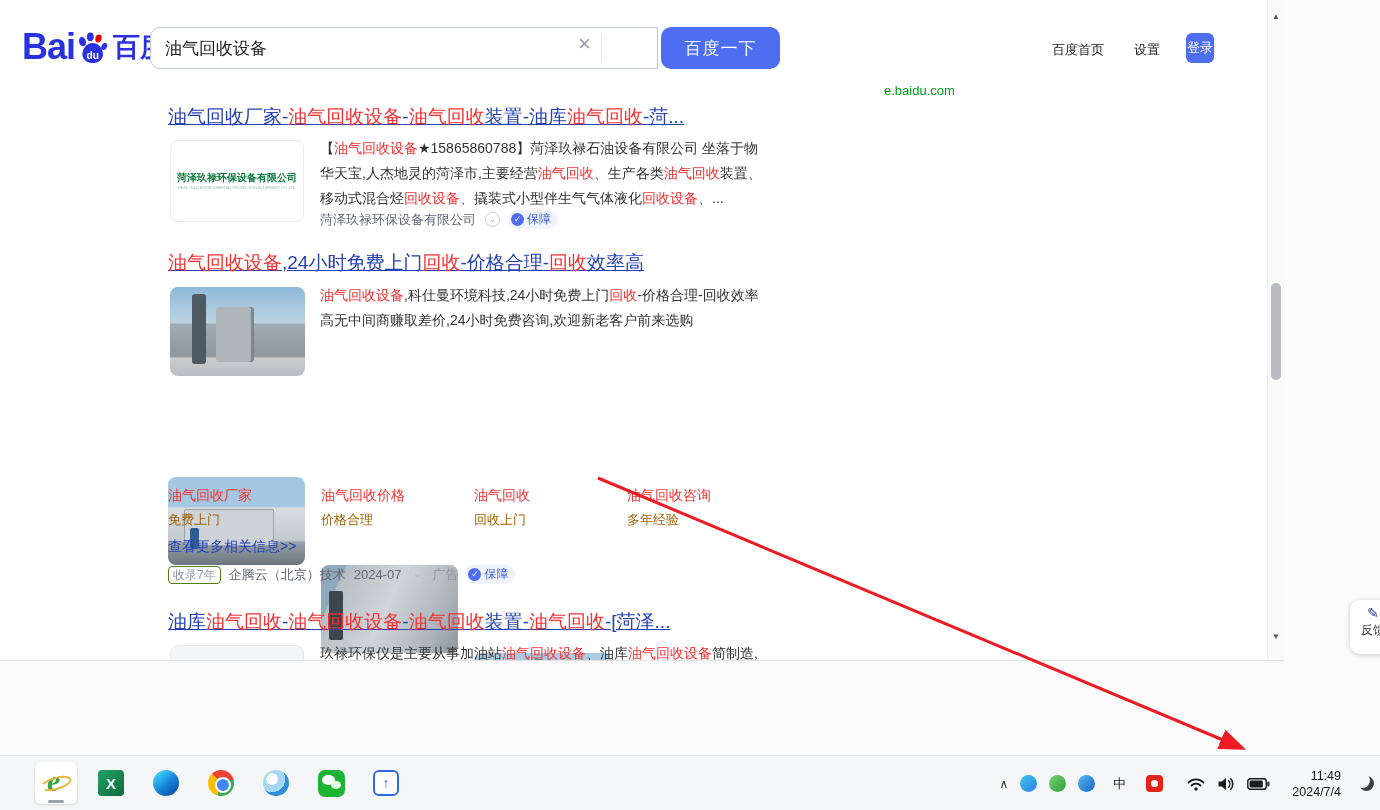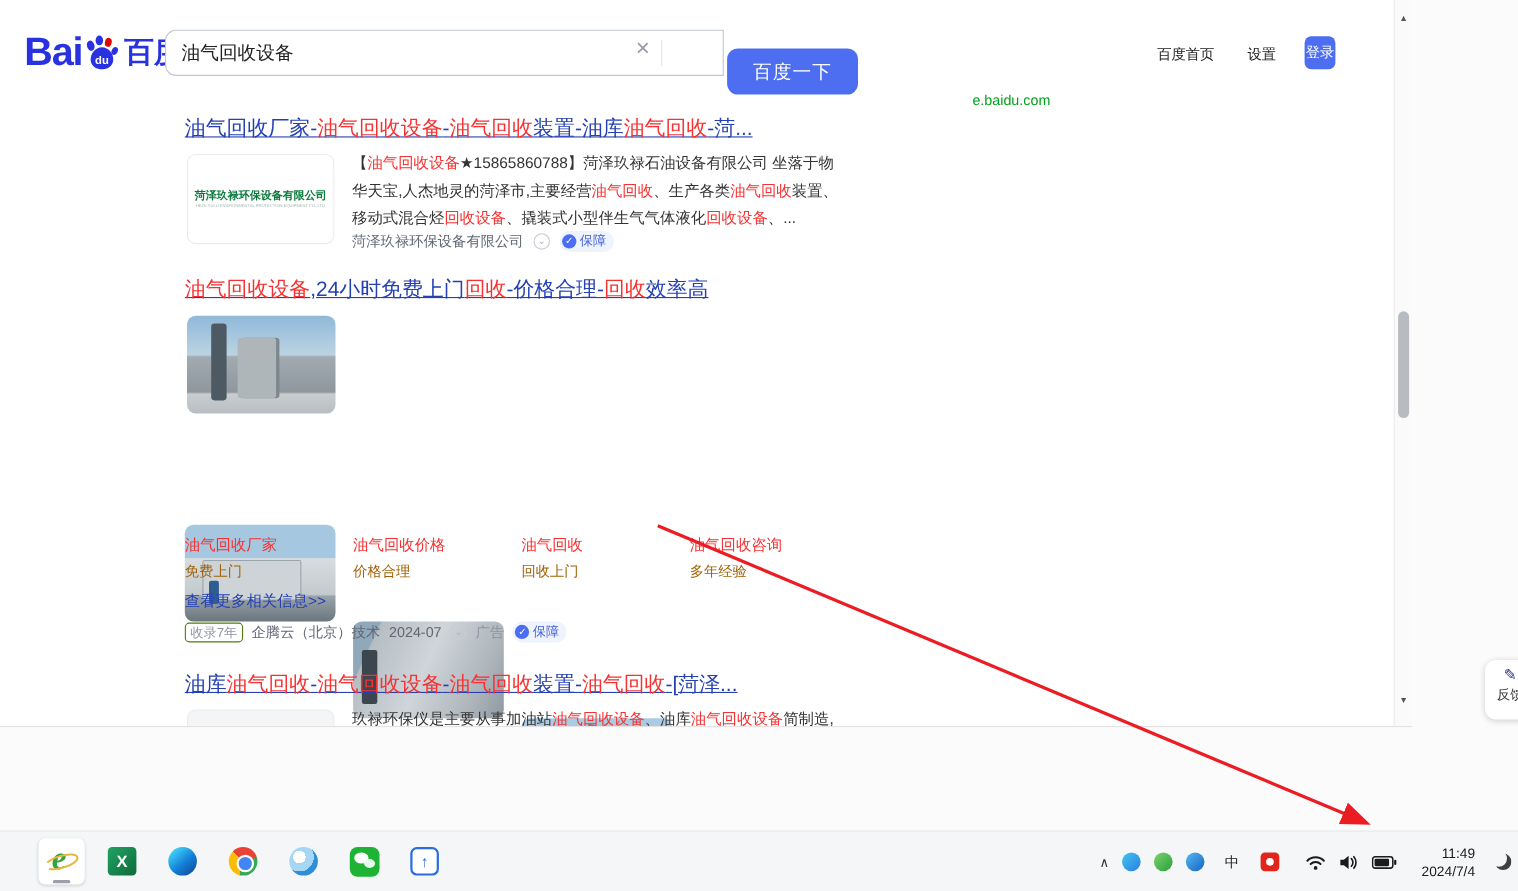--- a/index.html
+++ b/index.html
@@ -17,21 +17,21 @@
   .logo { position:absolute; left:22px; top:26px; display:flex; align-items:center; cursor:pointer; }
   .logo-bai { font-size:36px; font-weight:bold; color:#2932e1; letter-spacing:-1px; }
   .logo-cn  { font-size:27px; font-weight:bold; color:#2932e1; margin-left:4px; }
 
   .search-input { position:absolute; left:150px; top:27px; width:508px; height:42px;
                   border:1px solid #c0c6d4; border-radius:10px 0 0 10px; background:#fff;
                   font-size:17px; color:#222; padding:0 60px 0 14px; outline:none; }
   .clear-icon { position:absolute; left:578px; top:33px; font-size:22px; line-height:22px;
                 color:#979ba5; cursor:pointer; }
   .search-divider { position:absolute; left:601px; top:36px; width:1px; height:24px; background:#e4e6eb; }
-  .search-btn { position:absolute; left:661px; top:44px; width:119px; height:42px;
+  .search-btn { position:absolute; left:661px; top:27px; width:119px; height:42px;
                 background:#4e6ef2; color:#fff; font-size:17px; letter-spacing:1px;
                 border:none; border-radius:10px; cursor:pointer; }
   .nav-link { position:absolute; top:41px; font-size:13px; color:#222; cursor:pointer; }
   .nav-home { left:1052px; } .nav-settings { left:1134px; }
   .login-btn { position:absolute; left:1186px; top:33px; padding:6px 1px; background:#4e6ef2;
                color:#fff; font-size:13px; border:none; border-radius:6px; cursor:pointer; }
 
   
   .ad-url { position:absolute; left:884px; top:83px; font-size:13px; color:#00a11b; }
   .result-title { position:absolute; font-size:19px; color:#2440b3; text-decoration:underline;
@@ -184,20 +184,21 @@
       <span class="source-text">菏泽玖禄环保设备有限公司</span>
       <span class="circle-icon">⌄</span>
       <span class="badge">
         <span class="badge-check">✓</span>
         <span class="badge-text">保障</span>
       </span>
     </div>
 
     <a class="result-title r2-title"><span class="hl">油气回收设备</span><span>,24小时免费上门</span><span class="hl">回收</span><span>-价格合理-</span><span class="hl">回收</span><span>效率高</span></a>
     <div class="thumb r2-thumb photo-a"></div>
+    <div class="desc r2-desc"><span class="hl">油气回收设备</span><span>,科仕曼环境科技,24小时免费上门</span><span class="hl">回收</span><span>-价格合理-回收效率高无中间商赚取差价,24小时免费咨询,欢迎新老客户前来选购</span></div>
 
     <div class="sub-thumb st1 photo-b"></div>
     <div class="sub-thumb st2 photo-c"></div>
     <div class="sub-thumb st3 photo-d"></div>
 
     <span class="sub-label st1">油气回收厂家</span>
     <span class="sub-label st2">油气回收价格</span>
     <span class="sub-label st3">油气回收</span>
     <span class="sub-label st4">油气回收咨询</span>
 

